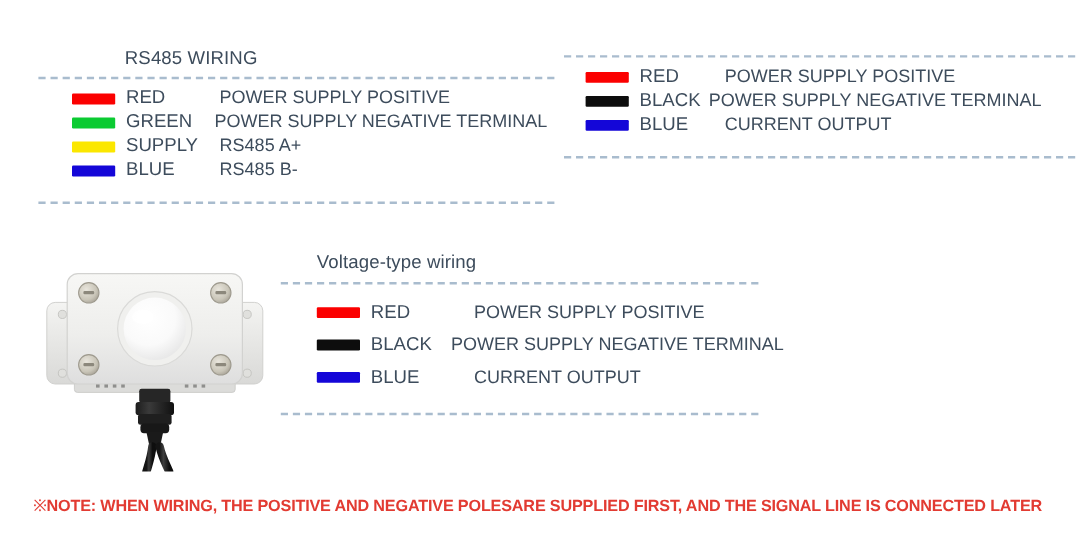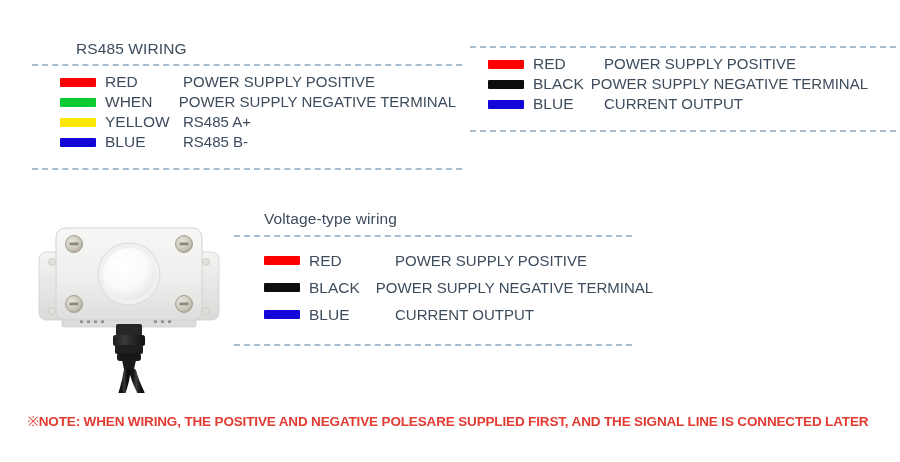--- a/index.html
+++ b/index.html
@@ -58,21 +58,21 @@
   }
   .wire-desc {
     font-size: 15px;
     color: #3d4c5c;
     line-height: 20px;
     white-space: nowrap;
   }
 
   
   #panel-rs485 { left: 32px; top: 40px; width: 440px; }
-  #panel-rs485 .panel-title { margin-left: 44px; }
+  #panel-rs485 .panel-title { margin-left: 72px; }
   #panel-rs485 .dash-top { margin-top: 6px; width: 430px; }
   #panel-rs485 .dash-bottom { margin-top: 7px; width: 430px; }
   #panel-rs485 .rows { margin-top: 6px; }
   #panel-rs485 .swatch { margin-left: 12px; }
   #panel-rs485 .wire-color { margin-left: 9px; width: 78px; }
   #panel-rs485 .wire-desc { margin-left: 0px; }
 
   
   #panel-current { left: 458px; top: 40px; width: 426px; }
   #panel-current .panel-title { margin-left: 26px; }
@@ -125,26 +125,26 @@
   <div class="panel-title">RS485 WIRING</div>
   <div class="dash dash-top" style="border-top-color: rgb(169, 188, 206);"></div>
   <div class="rows">
     <div class="wire-row">
       <span class="swatch" style="background: rgb(251, 0, 0);"></span>
       <span class="wire-color">RED</span>
       <span class="wire-desc">POWER SUPPLY POSITIVE</span>
     </div>
     <div class="wire-row">
       <span class="swatch" style="background: rgb(11, 203, 50);"></span>
-      <span class="wire-color">WHEN</span>
+      <span class="wire-color">GREEN</span>
       <span class="wire-desc">POWER SUPPLY NEGATIVE TERMINAL</span>
     </div>
     <div class="wire-row">
       <span class="swatch" style="background: rgb(251, 231, 0);"></span>
-      <span class="wire-color">YELLOW</span>
+      <span class="wire-color">SUPPLY</span>
       <span class="wire-desc">RS485 A+</span>
     </div>
     <div class="wire-row">
       <span class="swatch" style="background: rgb(20, 6, 216);"></span>
       <span class="wire-color">BLUE</span>
       <span class="wire-desc">RS485 B-</span>
     </div>
   </div>
   <div class="dash dash-bottom" style="border-top-color: rgb(169, 188, 206);"></div>
 </div>

